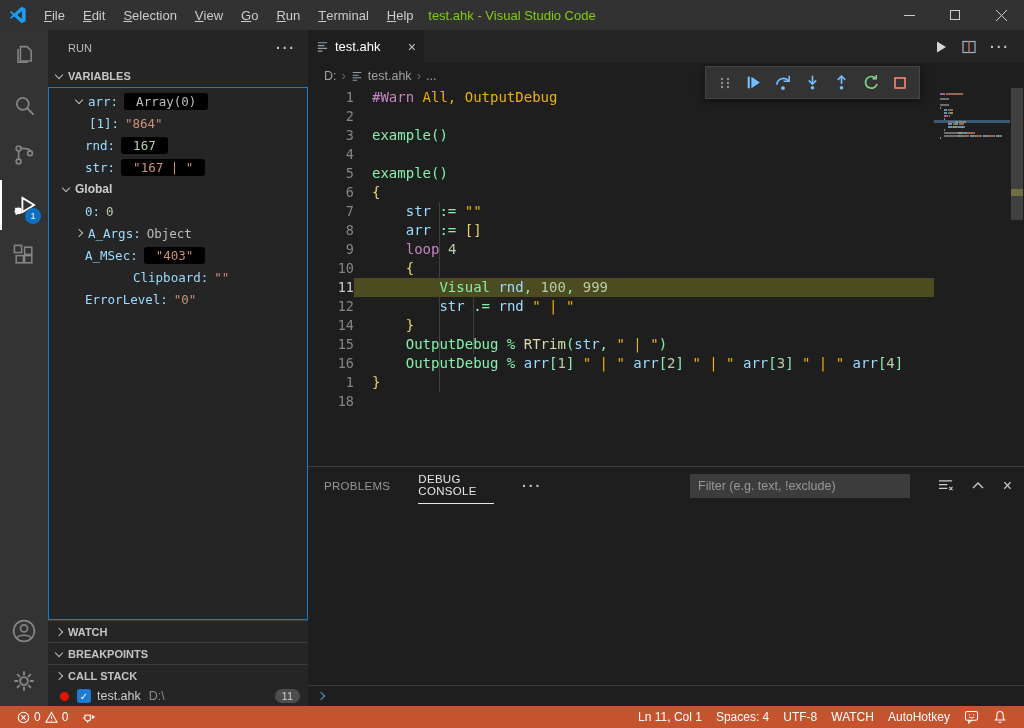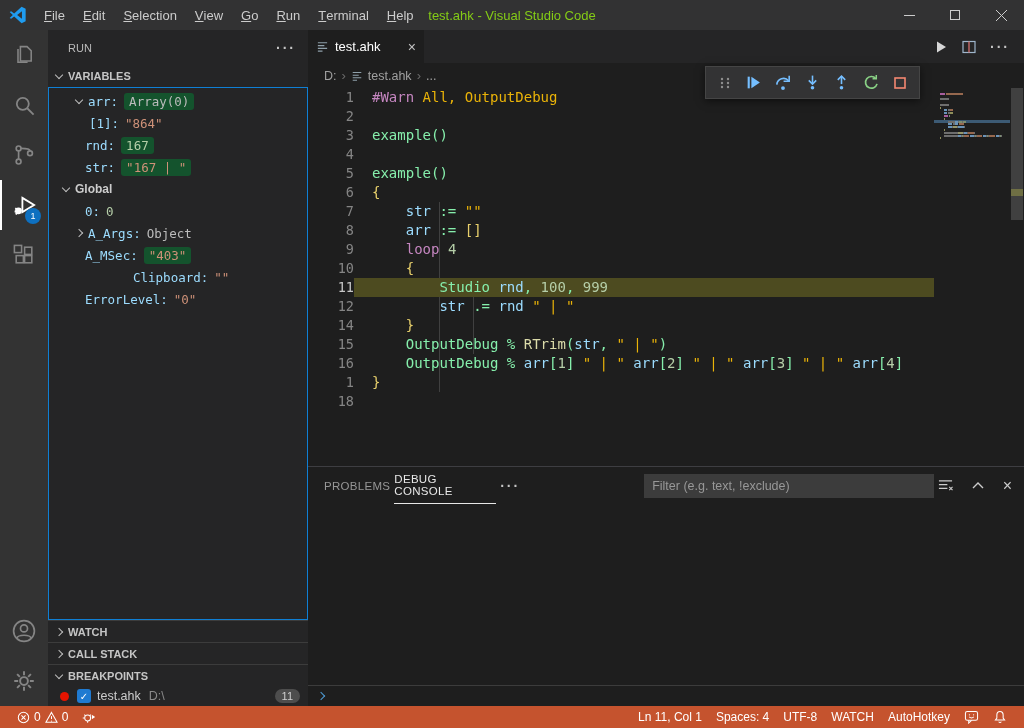--- a/index.html
+++ b/index.html
@@ -32,21 +32,21 @@
   .sect{height:22px;display:flex;align-items:center;padding:0 4px 0 4px;font-size:11px;font-weight:bold;color:#c5c5c5;background:#252526}
   .sect.bordered{border-top:1px solid #3c3c3c}
   .chev{width:6px;height:6px;border-right:1.3px solid #bdbdbd;border-bottom:1.3px solid #bdbdbd;display:inline-block;flex:none}
   .chev.down{transform:rotate(45deg);margin:-2px 6px 0 4px}
   .chev.right{transform:rotate(-45deg);margin:0 6px 0 4px}
   .vars-box{flex:1;border:1px solid #0f7fd4;overflow:hidden;padding-top:2px}
   .var-row{height:22px;display:flex;align-items:center;font-family:"DejaVu Sans Mono",monospace;font-size:12.5px;white-space:pre}
   .var-row .scope-label{font-family:"Liberation Sans",sans-serif;font-weight:bold;color:#cccccc;font-size:12px}
   .vname{color:#9cdcfe}
   .vval{margin-left:6px}
-  .vval.hl{background:#14532d;border-radius:3px;padding:1px 5px}
+  .vval.hl{background:#000000;border-radius:3px;padding:1px 12px}
   .v-str{color:#ce9178}.v-num{color:#b5cea8}.v-obj{color:#bcbcbc}
   .bp-row{height:20px;display:flex;align-items:center;padding:0 8px 0 12px;font-size:12.5px}
   .bp-dot{width:9px;height:9px;border-radius:50%;background:#e51400;margin-right:8px;flex:none}
   .bp-check{width:14px;height:14px;background:#1f7ad1;border-radius:3px;color:#fff;font-size:10px;
     display:flex;align-items:center;justify-content:center;margin-right:6px;flex:none}
   .bp-file{color:#cccccc}
   .bp-path{color:#8a8a8a;margin-left:8px}
   .bp-badge{margin-left:auto;background:#4d4d4d;color:#cfcfcf;font-size:11px;border-radius:9px;padding:1px 7px}
   
   .editor{flex:1;display:flex;flex-direction:column;background:#1e1e1e;position:relative;min-width:0}
@@ -73,21 +73,21 @@
   .scrollbar{position:absolute;top:0;right:0;width:14px;height:100%;background:#1e1e1e}
   .sb-slider{position:absolute;left:1px;right:1px;top:0;height:132px;background:rgba(121,121,121,.38)}
   .sb-mark{position:absolute;left:1px;right:1px;top:101px;height:7px;background:#6a6a24}
   
   .dbg-toolbar{position:absolute;top:36px;left:397px;width:215px;height:33px;background:#333334;
     border:1px solid #454545;box-shadow:0 2px 8px rgba(0,0,0,.55);display:flex;align-items:center;
     justify-content:space-around;z-index:20;padding:0 4px}
   .dbg-btn{width:24px;height:24px;display:flex;align-items:center;justify-content:center}
   
   .panel{height:240px;border-top:1px solid #3e3e42;display:flex;flex-direction:column;background:#1e1e1e}
-  .panel-header{height:37px;display:flex;align-items:center;padding:0 12px 0 16px;gap:4px;position:relative}
+  .panel-header{height:37px;display:flex;align-items:center;padding:0 12px 0 16px;gap:28px;position:relative}
   .panel-tab{font-size:11.5px;color:#969696;height:100%;display:flex;align-items:center;letter-spacing:.3px}
   .panel-tab.active{color:#e7e7e7;border-bottom:1.5px solid #e7e7e7}
   .panel-filter{width:296px;height:24px;background:#3c3c3c;border:none;color:#cccccc;font-size:12.5px;
     padding:0 8px;outline:none;margin-left:120px}
   .panel-filter::placeholder{color:#989898}
   .panel-icons{margin-left:auto;display:flex;align-items:center;gap:18px;color:#cccccc}
   .panel-body{flex:1}
   .repl{height:21px;border-top:1px solid #3c3c3c;display:flex;align-items:center;padding-left:10px}
   .repl-chev{width:6px;height:6px;border-right:1.6px solid #4f9cd6;border-top:1.6px solid #4f9cd6;transform:rotate(45deg)}
   
@@ -208,26 +208,26 @@
         <div class="var-row" style="padding-left: 36px;"><span class="vname">A_MSec:</span><span class="vval v-str hl">"403"</span></div>
         <div class="var-row" style="padding-left: 36px; margin-left: 48px;"><span class="vname">Clipboard:</span><span class="vval v-str">""</span></div>
         <div class="var-row" style="padding-left: 36px;"><span class="vname">ErrorLevel:</span><span class="vval v-str">"0"</span></div>
       </div>
     <div id="side-sections">
         <div class="sect bordered">
           <span class="chev right"></span>
           <span>WATCH</span>
         </div>
         <div class="sect bordered">
+          <span class="chev down"></span>
+          <span>BREAKPOINTS</span>
+        </div>
+        <div class="sect bordered">
           <span class="chev right"></span>
           <span>CALL STACK</span>
-        </div>
-        <div class="sect bordered">
-          <span class="chev down"></span>
-          <span>BREAKPOINTS</span>
         </div>
       </div>
     <div class="bp-row">
       <span class="bp-dot"></span>
       <span class="bp-check">✓</span>
       <span class="bp-file">test.ahk</span>
       <span class="bp-path">D:\</span>
       <span class="bp-badge">11</span>
     </div>
   </div>
@@ -268,21 +268,21 @@
       <div class="cl"><span class="gutter">1</span><span class="content"><span class="tk-kw">#Warn</span><span class="tk-str"> All, OutputDebug</span></span></div>
         <div class="cl"><span class="gutter">2</span><span class="content"></span></div>
         <div class="cl"><span class="gutter">3</span><span class="content"><span class="tk-pl">example()</span></span></div>
         <div class="cl"><span class="gutter">4</span><span class="content"></span></div>
         <div class="cl"><span class="gutter">5</span><span class="content"><span class="tk-pl">example()</span></span></div>
         <div class="cl"><span class="gutter">6</span><span class="content"><span class="tk-br">{</span></span></div>
         <div class="cl"><span class="gutter">7</span><span class="content"><span class="tk-pl">    </span><span class="tk-vr">str</span><span class="tk-pl"> := </span><span class="tk-str">""</span></span></div>
         <div class="cl"><span class="gutter">8</span><span class="content"><span class="tk-pl">    </span><span class="tk-vr">arr</span><span class="tk-pl"> := </span><span class="tk-br">[]</span></span></div>
         <div class="cl"><span class="gutter">9</span><span class="content"><span class="tk-pl">    </span><span class="tk-kw">loop</span><span class="tk-pl"> </span><span class="tk-nu">4</span></span></div>
         <div class="cl"><span class="gutter">10</span><span class="content"><span class="tk-pl">    </span><span class="tk-br">{</span></span></div>
-        <div class="cl current"><span class="gutter">11</span><span class="content"><span class="tk-pl">        Studio </span><span class="tk-vr">rnd</span><span class="tk-pl">, </span><span class="tk-nu">100</span><span class="tk-pl">, </span><span class="tk-nu">999</span></span></div>
+        <div class="cl current"><span class="gutter">11</span><span class="content"><span class="tk-pl">        Visual </span><span class="tk-vr">rnd</span><span class="tk-pl">, </span><span class="tk-nu">100</span><span class="tk-pl">, </span><span class="tk-nu">999</span></span></div>
         <div class="cl"><span class="gutter">12</span><span class="content"><span class="tk-pl">        </span><span class="tk-vr">str</span><span class="tk-pl"> .= </span><span class="tk-vr">rnd</span><span class="tk-pl"> </span><span class="tk-str">" | "</span></span></div>
         <div class="cl"><span class="gutter">14</span><span class="content"><span class="tk-pl">    </span><span class="tk-br">}</span></span></div>
         <div class="cl"><span class="gutter">15</span><span class="content"><span class="tk-pl">    OutputDebug % </span><span class="tk-fn">RTrim</span><span class="tk-pl">(</span><span class="tk-vr">str</span><span class="tk-pl">, </span><span class="tk-str">" | "</span><span class="tk-pl">)</span></span></div>
         <div class="cl"><span class="gutter">16</span><span class="content"><span class="tk-pl">    OutputDebug % </span><span class="tk-vr">arr</span><span class="tk-pl">[</span><span class="tk-nu">1</span><span class="tk-pl">] </span><span class="tk-str">" | "</span><span class="tk-pl"> </span><span class="tk-vr">arr</span><span class="tk-pl">[</span><span class="tk-nu">2</span><span class="tk-pl">] </span><span class="tk-str">" | "</span><span class="tk-pl"> </span><span class="tk-vr">arr</span><span class="tk-pl">[</span><span class="tk-nu">3</span><span class="tk-pl">] </span><span class="tk-str">" | "</span><span class="tk-pl"> </span><span class="tk-vr">arr</span><span class="tk-pl">[</span><span class="tk-nu">4</span><span class="tk-pl">]</span></span></div>
         <div class="cl"><span class="gutter">1</span><span class="content"><span class="tk-br">}</span></span></div>
         <div class="cl"><span class="gutter">18</span><span class="content"></span></div>
         <div class="minimap" id="minimap">
           <div class="mm-line" style="top: 4.5px;">
             <span style="width: 5.25px; background: rgb(168, 95, 158); height: 2px;"></span>
             <span style="width: 1.05px;"></span>

